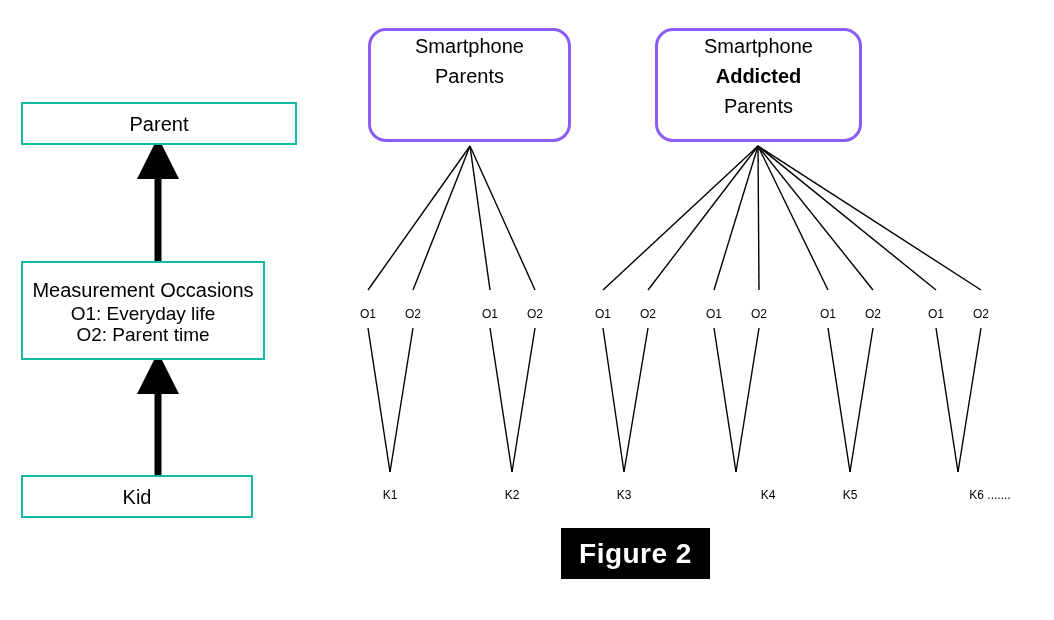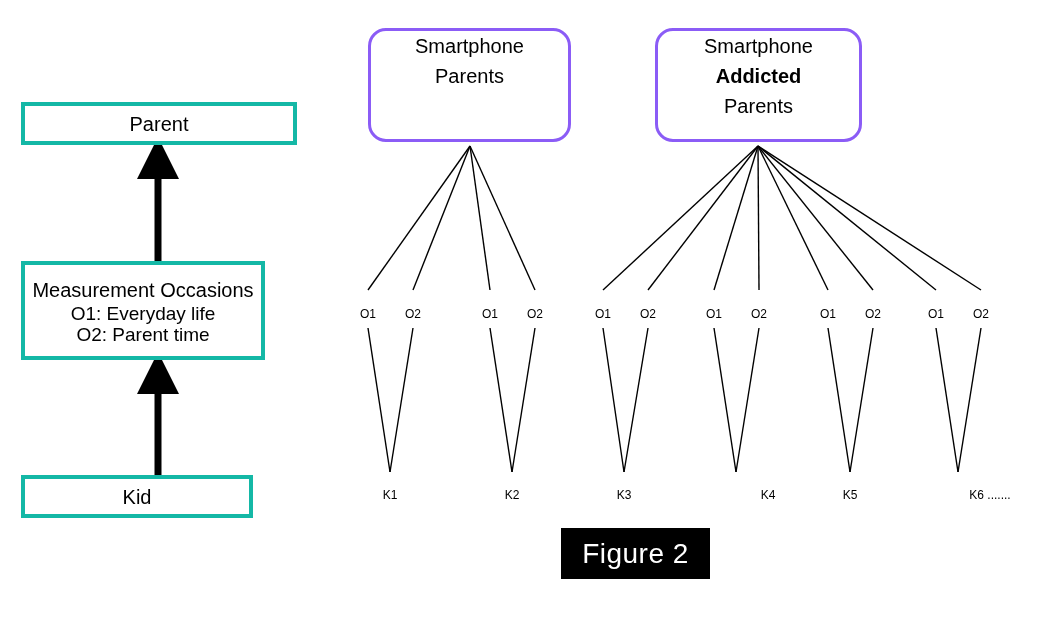--- a/index.html
+++ b/index.html
@@ -22,21 +22,21 @@
     top: 0;
     width: 1054px;
     height: 620px;
     pointer-events: none;
   }
 
   
   .lbox {
     position: absolute;
     box-sizing: border-box;
-    border: 4px solid #14b8a6;
+    border: 2px solid #14b8a6;
     background: #ffffff;
     display: flex;
     flex-direction: column;
     align-items: center;
     justify-content: center;
     text-align: center;
   }
   .lbox .title {
     font-size: 20px;
     line-height: 26px;
@@ -87,21 +87,21 @@
   
   #figure-caption {
     position: absolute;
     left: 561px;
     top: 528px;
     width: 149px;
     height: 51px;
     background: #000000;
     color: #ffffff;
     font-size: 28px;
-    font-weight: normal;
+    font-weight: bold;
     display: flex;
     align-items: center;
     justify-content: center;
     letter-spacing: 0.5px;
   }
 </style>
 </head>
 <body>
 
 <div id="stage">

